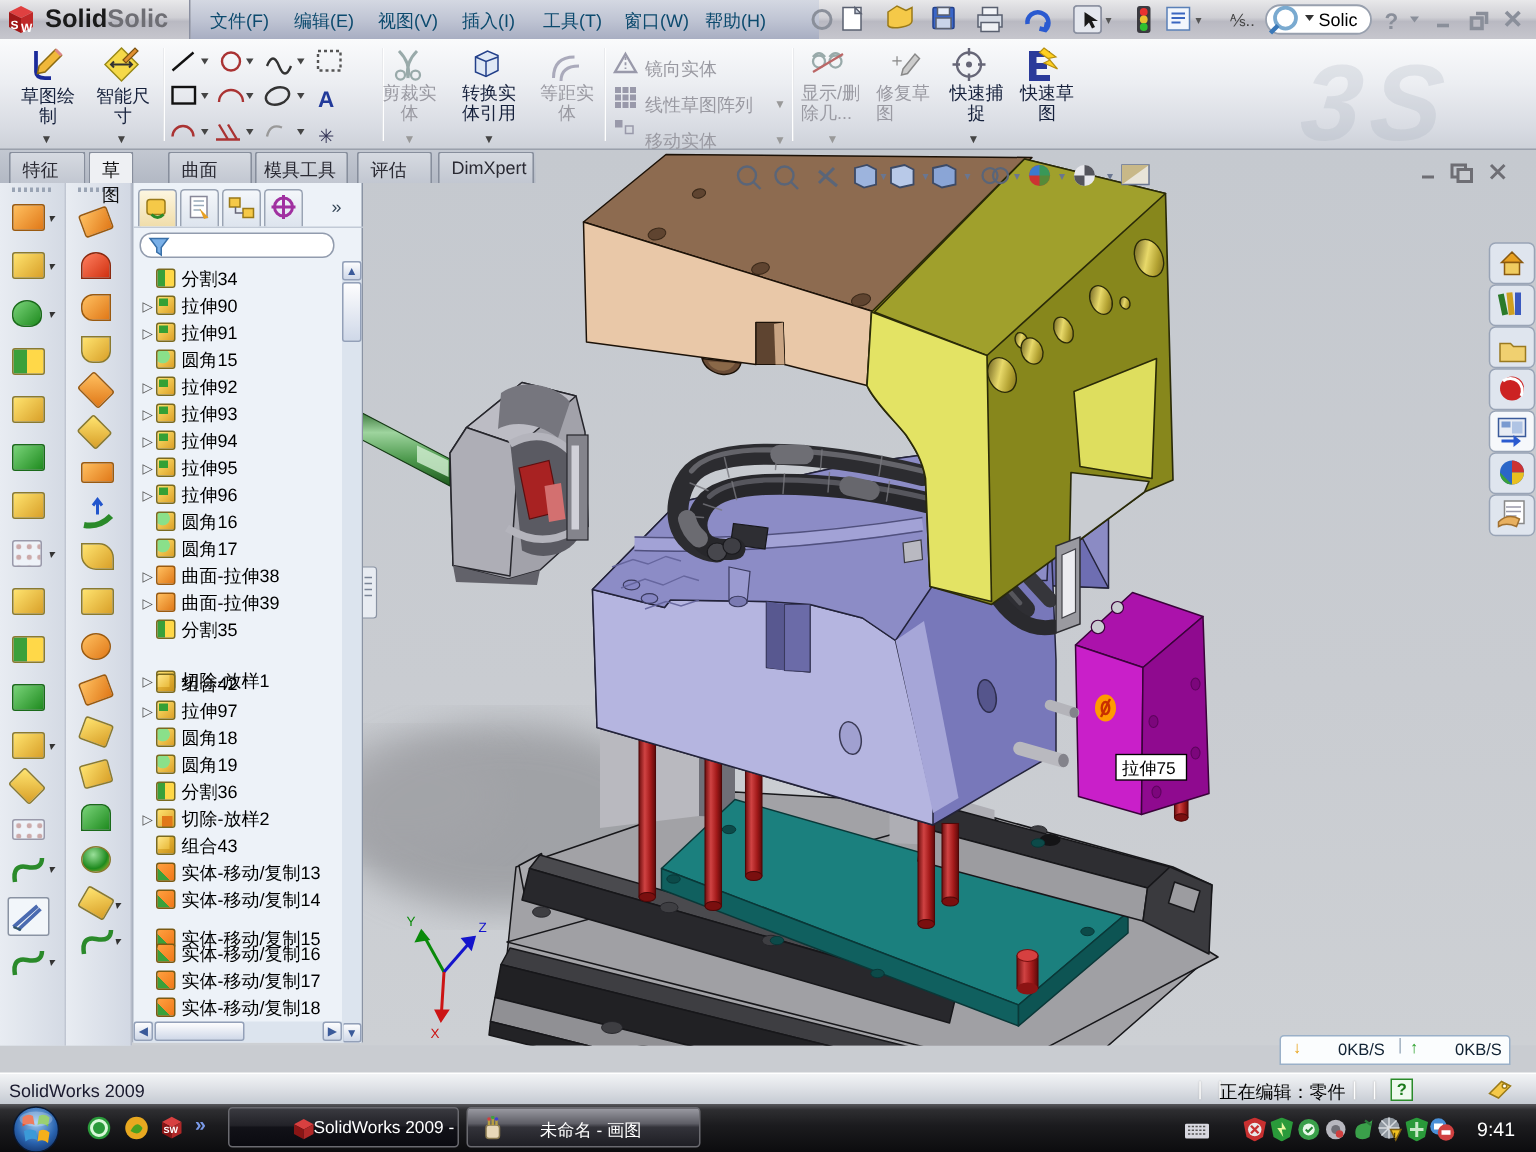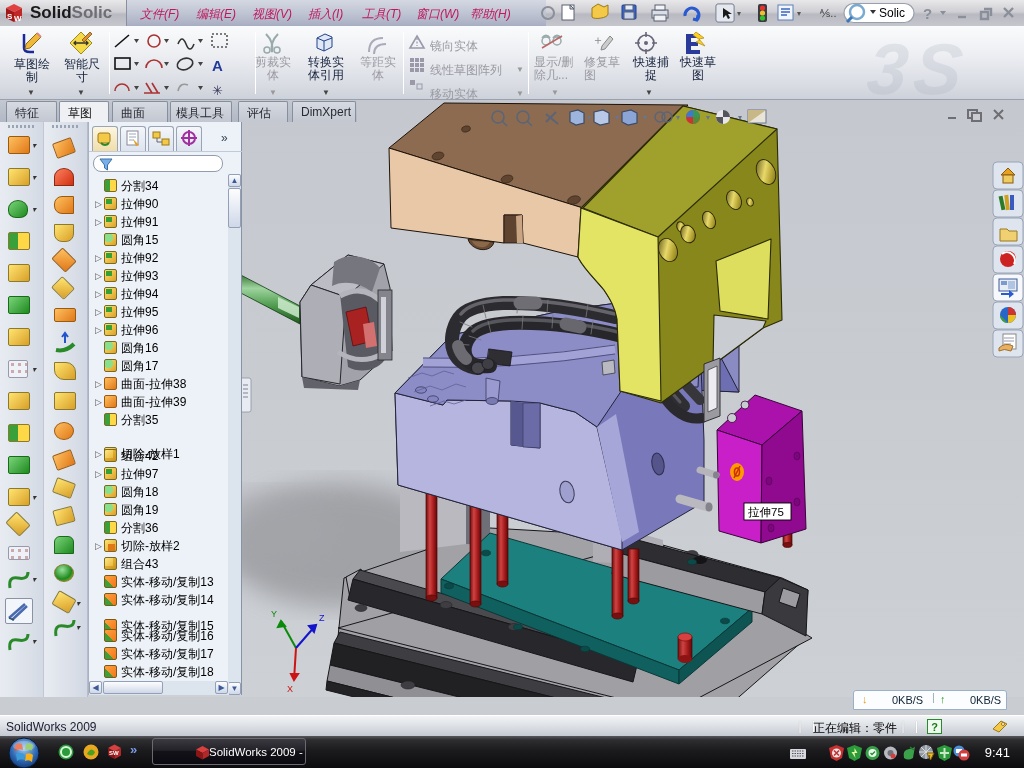--- a/index.html
+++ b/index.html
@@ -5,21 +5,21 @@
 * { margin:0; padding:0; box-sizing:border-box; }
 html,body { width:1024px; height:768px; overflow:hidden; font-family:"Liberation Sans",sans-serif; }
 #root { position:relative; width:1024px; height:768px; background:#c9ccd1; }
 .abs { position:absolute; }
 
 
 #titlebar { left:0; top:0; width:1024px; height:26px;
   background:linear-gradient(#e8e8ea 0%,#cfcfd4 45%,#b9b9c2 55%,#c6c6cd 100%); }
 #menubar { left:126px; top:0; width:420px; height:26px;
   background:linear-gradient(#d4d8e2 0%,#c0c5d4 50%,#a8aec2 100%); border-left:1px solid #8a8fa0;}
-.menuitem { position:absolute; top:6px; font-size:12px; color:#be185d;font-style:italic; }
+.menuitem { position:absolute; top:6px; font-size:12px; color:#0c4a6e; }
 #swlogo { left:3px; top:2px; width:22px; height:22px; }
 #swtext { left:30px; top:3px; font-size:17px; font-weight:bold; color:#1a1a1a; letter-spacing:0px;}
 #swtext span { color:#6e6e74; }
 
 
 #toolbar { left:0; top:26px; width:1024px; height:74px;
   background:linear-gradient(#fafbfc 0%,#eceef2 40%,#d9dce3 80%,#cdd1d9 100%);
   border-bottom:1px solid #9aa0ac; }
 .tbbig { position:absolute; top:2px; text-align:center; font-size:12px; color:#16213c; line-height:13px;}
 .tbbig.dis { color:#9a9aa2; }
@@ -605,21 +605,21 @@
     <div class="abs" style="left:645px; top:62px; font-size:8px; color:#444;">▼</div>
 
     <svg class="tb-ico" style="left:682px; top:4px;" width="26" height="26" viewBox="0 0 26 26">
       <path d="M4,4 L18,4 L18,8 L9,8 L9,12 L16,12 L16,16 L9,16 L9,20 L18,20 L18,24 L4,24 Z" fill="#2a3a9a"></path>
       <path d="M14,2 l8,6 l-5,1 l6,7 l-9,-4 l4,-2 l-7,-5 Z" fill="#ffd020" stroke="#b89010" stroke-width="0.8"></path>
     </svg>
     <div class="btxt" style="left:674px; top:30px; width:48px; line-height:13px; text-align:center;">快速草<br>图</div>
   </div>
   <div id="tabrow" class="abs">
     <div class="ctab" style="left:6px; width:51px;">特征</div>
-    <div class="ctab act" style="left:59px; width:50px;">草图</div>
+    <div class="ctab act" style="left:59px; width:30px;">草图</div>
     <div class="ctab" style="left:112px; width:56px;">曲面</div>
     <div class="ctab" style="left:170px; width:62px; padding-left:5px; padding-right:5px;">模具工具</div>
     <div class="ctab" style="left:238px; width:50px;">评估</div>
     <div class="ctab" style="left:292px; width:64px;">DimXpert</div>
   </div>
 
   <div id="lefttools" class="abs">
     <div id="lt1"></div>
     <div id="lt2"></div>
     <div class="abs" style="left:8px;top:3px;width:28px;height:3px;background:repeating-linear-gradient(90deg,#9aa4b4 0 2px,rgba(0,0,0,0) 2px 4px);"></div>
@@ -802,20 +802,31 @@
       </svg>
     <div class="abs" style="left:130px; top:6px; color:#7a9ae8; font-size:13px; font-weight:bold;">»</div>
     <div class="taskbtn" style="left:152px; width:154px; background:linear-gradient(#3a3a40 0%,#222228 45%,#121218 50%,#0a0a10 100%);">
       <svg class="abs" style="left:42px; top:6px;" width="15" height="15">
           <polygon points="1,4.5 7.5,1 14,4.5 7.5,8" fill="#d84040"></polygon>
           <polygon points="1,4.5 7.5,8 7.5,14.5 1,11" fill="#8a1515"></polygon>
           <polygon points="14,4.5 7.5,8 7.5,14.5 14,11" fill="#b02828"></polygon>
         </svg>
       <span style="margin-left:32px;">SolidWorks 2009 - ...</span>
     </div>
+    <div class="taskbtn" style="left:311px; width:156px; background:linear-gradient(#9a9aa2 0%,#5e5e66 40%,#33333a 50%,#1e1e24 100%);">
+      <svg class="abs" style="left:9px; top:5px;" width="15" height="16">
+          <rect x="3" y="6" width="9" height="9" rx="2" fill="#e8d8b8" stroke="#8a7a50"></rect>
+          <path d="M5,6 l0,-4 M7.5,6 l0,-5 M10,6 l0,-4" stroke="#b8a040" stroke-width="1.6"></path>
+          <path d="M5,2 l0,0" stroke="#d04040" stroke-width="2"></path>
+          <circle cx="5" cy="2" r="1.2" fill="#d04040"></circle>
+          <circle cx="7.5" cy="1" r="1.2" fill="#40a040"></circle>
+          <circle cx="10" cy="2" r="1.2" fill="#4040d0"></circle>
+        </svg>
+      <span style="margin-left:24px;">未命名 - 画图</span>
+    </div>
     <svg class="abs" style="left:790px; top:13px;" width="17" height="11">
         <rect x="0" y="0" width="16" height="10" rx="1" fill="#d8d8e0"></rect>
         <path d="M2,2 l12,0 M2,4.5 l12,0 M2,7 l12,0" stroke="#555" stroke-width="1" stroke-dasharray="1.5,1"></path>
       </svg>
     <svg class="abs" style="left:829px; top:9px;" width="15" height="16">
         <path d="M7.5,0 L15,3 L13,13 L7.5,16 L2,13 L0,3 Z" fill="#c83030"></path>
         <circle cx="7.5" cy="8" r="4.5" fill="#e8e8e8"></circle>
         <path d="M5,5.5 l5,5 M10,5.5 l-5,5" stroke="#c83030" stroke-width="1.6"></path>
       </svg>
     <svg class="abs" style="left:847px; top:9px;" width="15" height="16">

